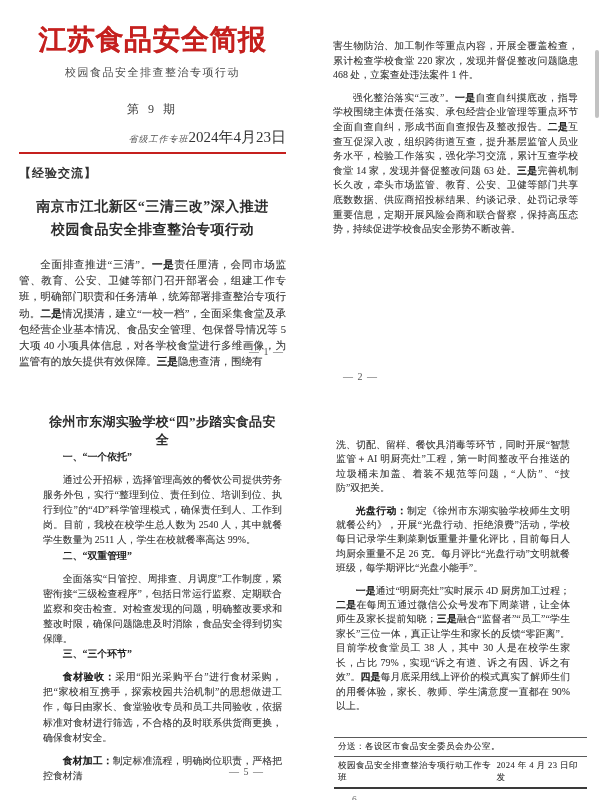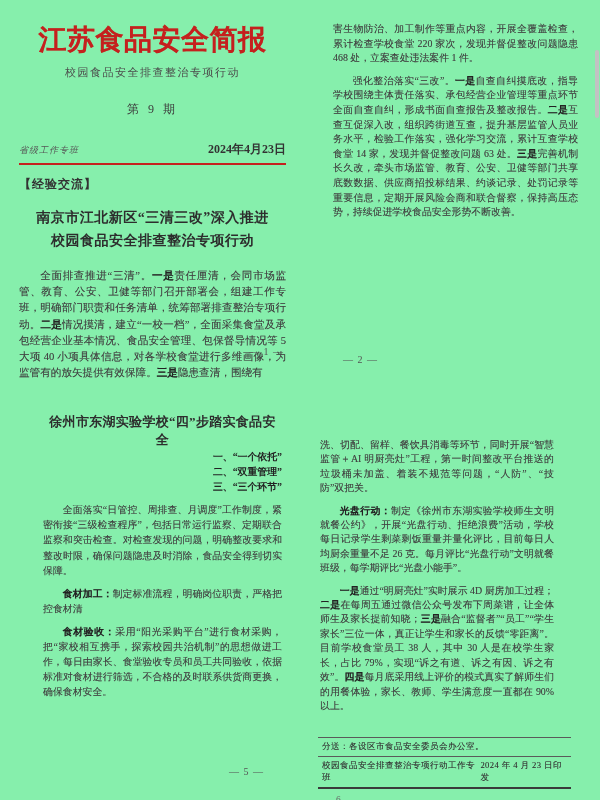--- a/index.html
+++ b/index.html
@@ -1,45 +1,45 @@
 <!DOCTYPE html>
 <html style="--accent-red: #c5201e;"><head>
 <meta charset="utf-8">
 <style>
   html,body{margin:0;padding:0;background:#e9e7e4;}
   .doc{
     position:relative;width:600px;height:800px;margin:0 auto;
-    background:#86efac;overflow:hidden;
+    background:#ffffff;overflow:hidden;
     font-family:"Liberation Serif","DejaVu Serif",serif;
     color:#414141;
   }
   .quad{position:absolute;box-sizing:border-box;}
   .q-tl{left:0;top:0;width:300px;height:392px;padding:0 14px 0 19px;}
-  .q-tr{left:300px;top:0;width:300px;height:392px;padding:0 22px 0 33px;}
+  .q-tr{left:300px;top:17px;width:300px;height:392px;padding:0 22px 0 33px;}
   .q-bl{left:0;top:392px;width:300px;height:408px;padding:0 18px 0 43px;}
-  .q-br{left:284px;top:392px;width:300px;height:408px;padding:0 30px 0 36px;}
+  .q-br{left:300px;top:392px;width:300px;height:408px;padding:0 30px 0 36px;}
 
   
   .mast-title{margin:24px 0 0;text-align:center;font-size:28px;font-weight:bold;
     color:var(--accent-red,#c5201e);letter-spacing:.5px;line-height:32px;
     text-shadow:0 0 .6px rgba(197,32,30,.6);}
   .mast-sub{margin-top:9px;text-align:center;font-size:11px;letter-spacing:1.5px;color:#4b4b4b;}
   .mast-issue{margin-top:21px;text-align:center;font-size:12px;letter-spacing:3px;color:#3c3c3c;}
-  .mast-meta{margin-top:23px;display:flex;justify-content:space-between;align-items:baseline;}
+  .mast-meta{margin-top:10px;display:flex;justify-content:flex-end;align-items:baseline;}
   .wg{font-size:9px;font-style:italic;letter-spacing:1px;color:#565656;}
-  .mdate{font-size:12px;color:#333;font-weight:bold;}
+  .mdate{font-size:15px;color:#333;}
   .redline{margin-top:5px;height:2px;background:var(--accent-red,#c5201e);}
 
   .section-tag{margin-top:11px;font-size:12px;font-weight:bold;letter-spacing:1px;color:#333;}
   .a1-title{margin:13px 0 16px;text-align:center;font-size:14px;font-weight:bold;
     color:#2d2d2d;line-height:23px;letter-spacing:.5px;}
   .a2-title{margin:21px 0 0;text-align:center;font-size:13px;font-weight:bold;
     color:#2d2d2d;line-height:18px;letter-spacing:.3px;}
 
-  p{margin:0;text-align:right;}
+  p{margin:0;}
   .indent{text-indent:2em;}
   .just{text-align:justify;text-shadow:0 0 .4px rgba(65,65,65,.45);margin-top:8px;}
   .body1{font-size:10.6px;line-height:16.2px;}
   .body1.first{margin-top:13px;}
   .body2{font-size:9.9px;line-height:14.6px;}
   .body2.first{margin-top:22px;}
   .body3{font-size:9.9px;line-height:15.1px;}
   .body3.first{margin-top:9px;}
   .body4{font-size:9.9px;line-height:14.4px;}
   .body4.first{margin-top:46px;}
@@ -88,25 +88,26 @@
 
   <section class="quad q-tr">
     <p class="body2 first just"><span>害生物防治、加工制作等重点内容，开展全覆盖检查，累计检查学校食堂 220 家次，发现并督促整改问题隐患 468 处，立案查处违法案件 1 件。</span></p>
     <p class="body2 indent just"><span>强化整治落实“三改”。</span><span class="run-bold">一是</span><span>自查自纠摸底改，指导学校围绕主体责任落实、承包经营企业管理等重点环节全面自查自纠，形成书面自查报告及整改报告。</span><span class="run-bold">二是</span><span>互查互促深入改，组织跨街道互查，提升基层监管人员业务水平，检验工作落实，强化学习交流，累计互查学校食堂 14 家，发现并督促整改问题 63 处。</span><span class="run-bold">三是</span><span>完善机制长久改，牵头市场监管、教育、公安、卫健等部门共享底数数据、供应商招投标结果、约谈记录、处罚记录等重要信息，定期开展风险会商和联合督察，保持高压态势，持续促进学校食品安全形势不断改善。</span></p>
     <div class="pagenum pn2">— 2 —</div>
   </section>
 
   <section class="quad q-bl">
     <h2 class="a2-title">徐州市东湖实验学校“四”步踏实食品安全</h2>
     <p class="body3 indent sec-head">一、“一个依托”</p>
+    <p class="body3 indent just">通过公开招标，选择管理高效的餐饮公司提供劳务服务外包，实行“整理到位、责任到位、培训到位、执行到位”的“4D”科学管理模式，确保责任到人、工作到岗。目前，我校在校学生总人数为 2540 人，其中就餐学生数量为 2511 人，学生在校就餐率高达 99%。</p>
     <p class="body3 indent sec-head">二、“双重管理”</p>
+    <p class="body3 indent just">全面落实“日管控、周排查、月调度”工作制度，紧密衔接“三级检查程序”，包括日常运行监察、定期联合监察和突击检查。对检查发现的问题，明确整改要求和整改时限，确保问题隐患及时消除，食品安全得到切实保障。</p>
     <p class="body3 indent sec-head">三、“三个环节”</p>
-    <p class="body3 indent just">全面落实“日管控、周排查、月调度”工作制度，紧密衔接“三级检查程序”，包括日常运行监察、定期联合监察和突击检查。对检查发现的问题，明确整改要求和整改时限，确保问题隐患及时消除，食品安全得到切实保障。</p>
+    <p class="body3 indent just"><span class="run-bold">食材验收：</span><span>采用“阳光采购平台”进行食材采购，把“家校相互携手，探索校园共治机制”的思想做进工作，每日由家长、食堂验收专员和员工共同验收，依据标准对食材进行筛选，不合格的及时联系供货商更换，确保食材安全。</span></p>
     <p class="body3 indent just"><span class="run-bold">食材加工：</span><span>制定标准流程，明确岗位职责，严格把控食材清</span></p>
-    <p class="body3 indent just"><span class="run-bold">食材验收：</span><span>采用“阳光采购平台”进行食材采购，把“家校相互携手，探索校园共治机制”的思想做进工作，每日由家长、食堂验收专员和员工共同验收，依据标准对食材进行筛选，不合格的及时联系供货商更换，确保食材安全。</span></p>
     <div class="pagenum pn5">— 5 —</div>
   </section>
 
   <section class="quad q-br">
     <p class="body4 first just">洗、切配、留样、餐饮具消毒等环节，同时开展“智慧监管＋AI 明厨亮灶”工程，第一时间整改平台推送的垃圾桶未加盖、着装不规范等问题，“人防”、“技防”双把关。</p>
     <p class="body4 indent just"><span class="run-bold">光盘行动：</span><span>制定《徐州市东湖实验学校师生文明就餐公约》，开展“光盘行动、拒绝浪费”活动，学校每日记录学生剩菜剩饭重量并量化评比，目前每日人均厨余重量不足 26 克。每月评比“光盘行动”文明就餐班级，每学期评比“光盘小能手”。</span></p>
     <p class="body4 indent just"><span class="run-bold">一是</span><span>通过“明厨亮灶”实时展示 4D 厨房加工过程；</span><span class="run-bold">二是</span><span>在每周五通过微信公众号发布下周菜谱，让全体师生及家长提前知晓；</span><span class="run-bold">三是</span><span>融合“监督者”“员工”“学生家长”三位一体，真正让学生和家长的反馈“零距离”。目前学校食堂员工 38 人，其中 30 人是在校学生家长，占比 79%，实现“诉之有道、诉之有因、诉之有效”。</span><span class="run-bold">四是</span><span>每月底采用线上评价的模式真实了解师生们的用餐体验，家长、教师、学生满意度一直都在 90% 以上。</span></p>
 
     <div class="colophon">
       <div class="colo-line"></div>

